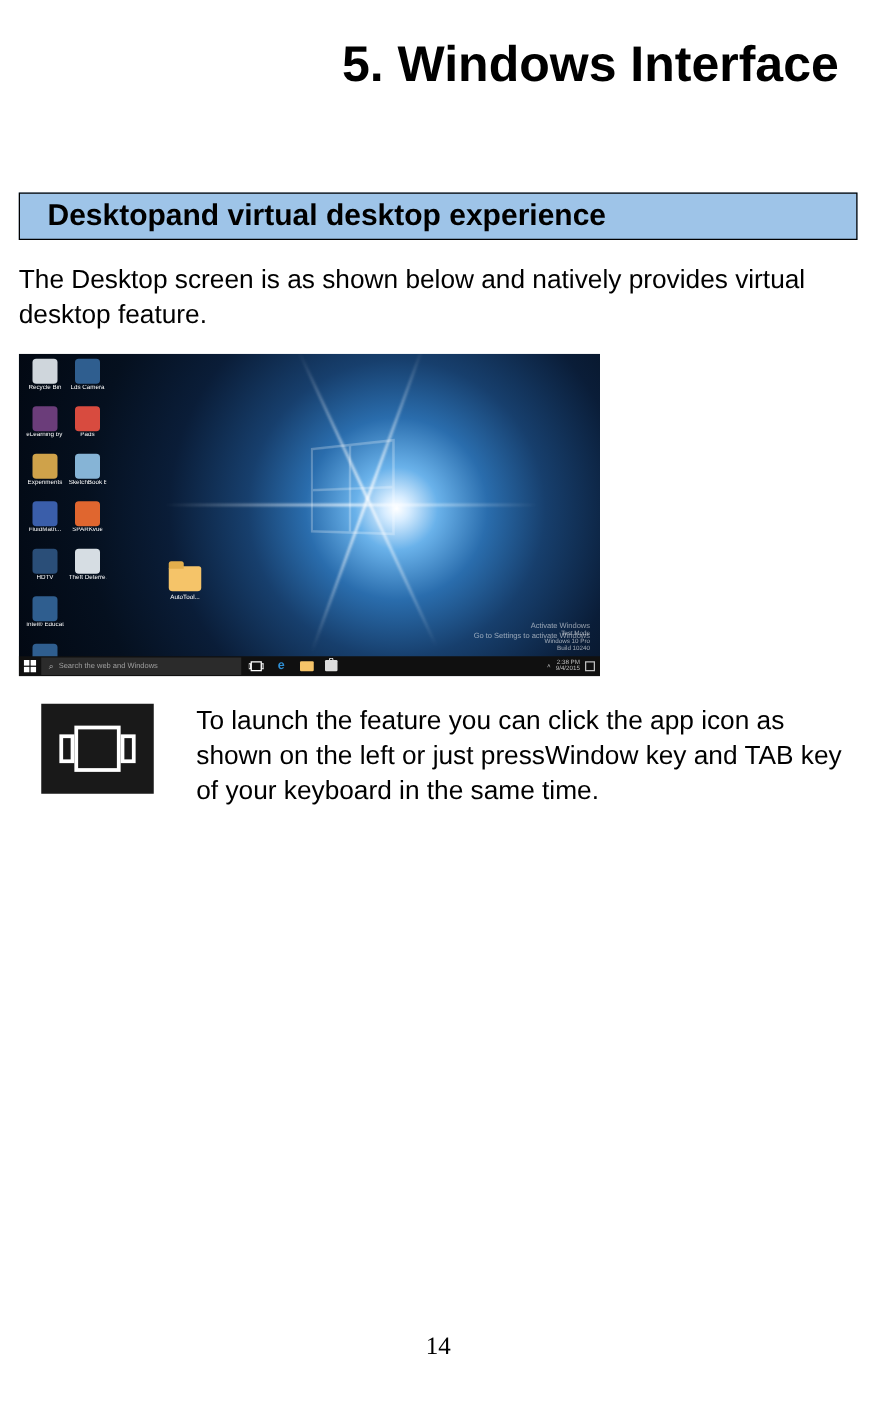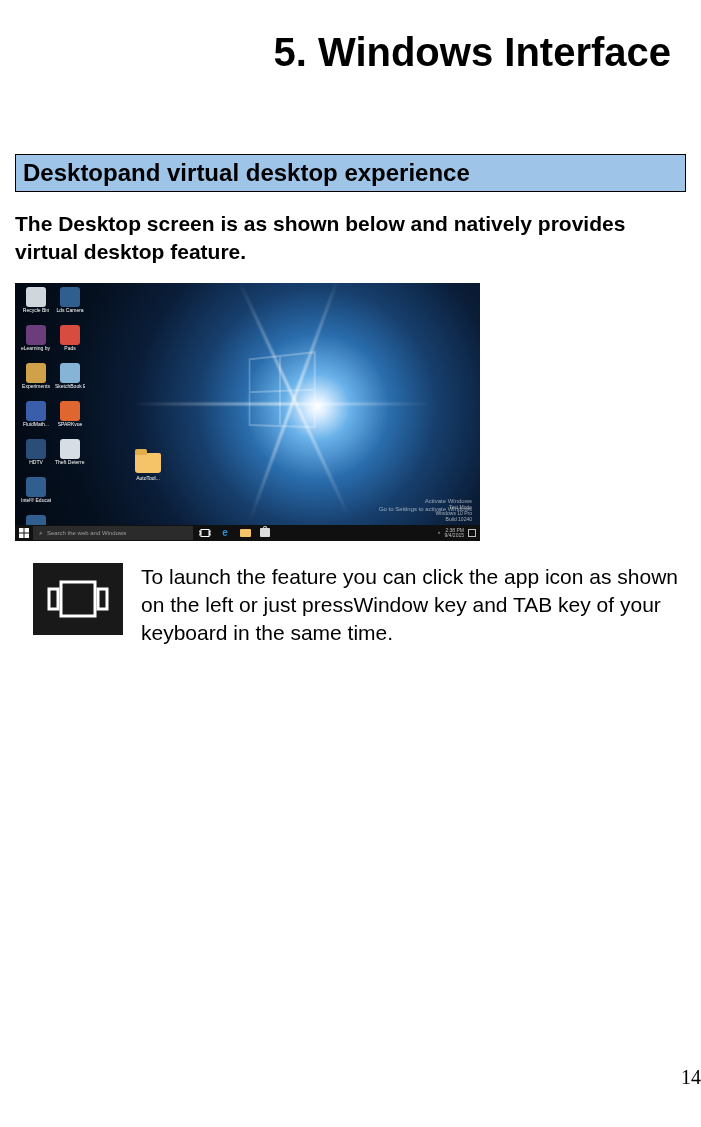--- a/index.html
+++ b/index.html
@@ -19,28 +19,27 @@
       line-height: 1.6;
       margin-top: 0;
       margin-bottom: 70px;
       padding-right: 15px;
     }
     .section-heading {
       background: #9ec4e8;
       border: 1px solid #000;
       font-size: 24px;
       font-weight: bold;
-      padding: 4px 7px;
+      padding: 4px 22px;
       margin-bottom: 18px;
     }
     .body-text {
       font-size: 21px;
       line-height: 1.35;
       margin-bottom: 16px;
-      font-weight: bold;
     }
     .screenshot-wrap {
       width: 465px;
       height: 258px;
       position: relative;
       overflow: hidden;
       margin-bottom: 22px;
     }
     .desktop-bg {
       position: absolute;
@@ -172,40 +171,40 @@
     .tb-tray {
       margin-left: auto;
       display: flex; align-items: center; gap: 4px;
       padding-right: 4px;
       font-size: 5px;
       color:#bfbfbf;
     }
     .info-row {
       display: flex;
       align-items: flex-start;
-      gap: 18px;
+      gap: 34px;
       margin-top: 4px;
     }
     .taskview-icon {
       width: 90px; height: 72px;
       background: #191919;
       display: flex; align-items: center; justify-content: center;
       flex: none;
       margin-left: 18px;
     }
     .taskview-icon svg { display:block; }
     .info-text {
       font-size: 21px;
       line-height: 1.35;
     }
     .page-number {
       position: absolute;
       left: 0; right: 0;
       bottom: 38px;
-      text-align: right;
+      text-align: center;
       font-size: 20px;
       font-family: "Times New Roman", Times, serif;
     }
   </style>
 </head>
 <body>
 
 <h1 class="chapter-title">5. Windows Interface</h1>
 
 <div class="section-heading">Desktopand virtual desktop experience</div>

